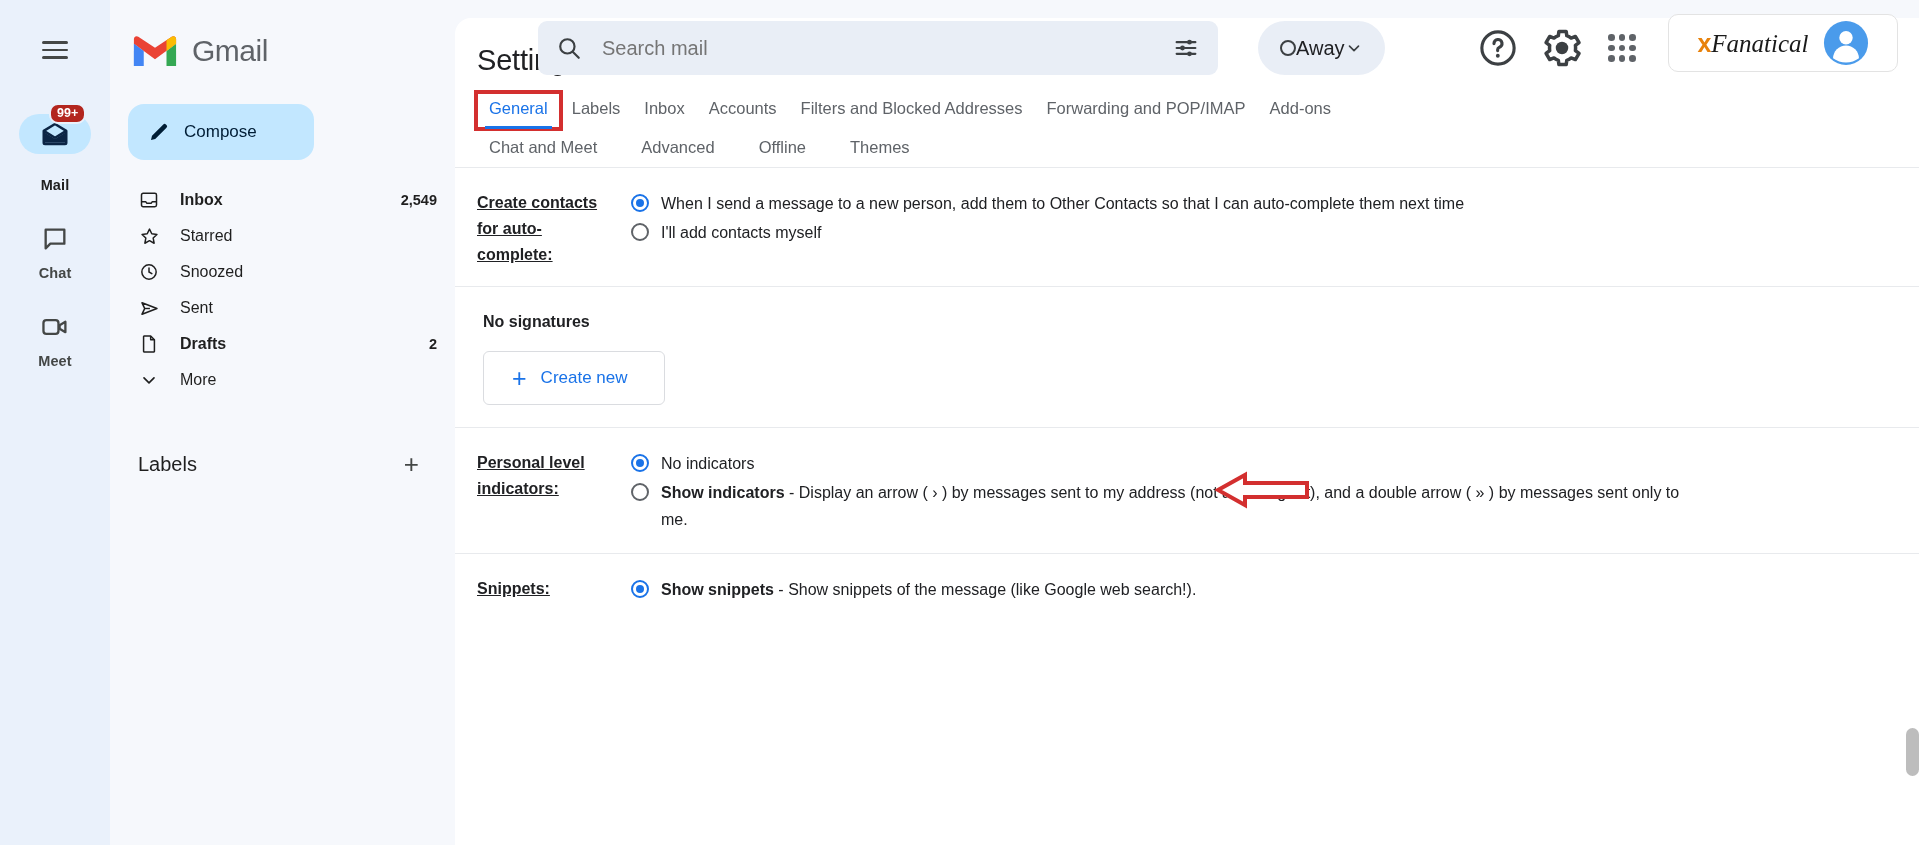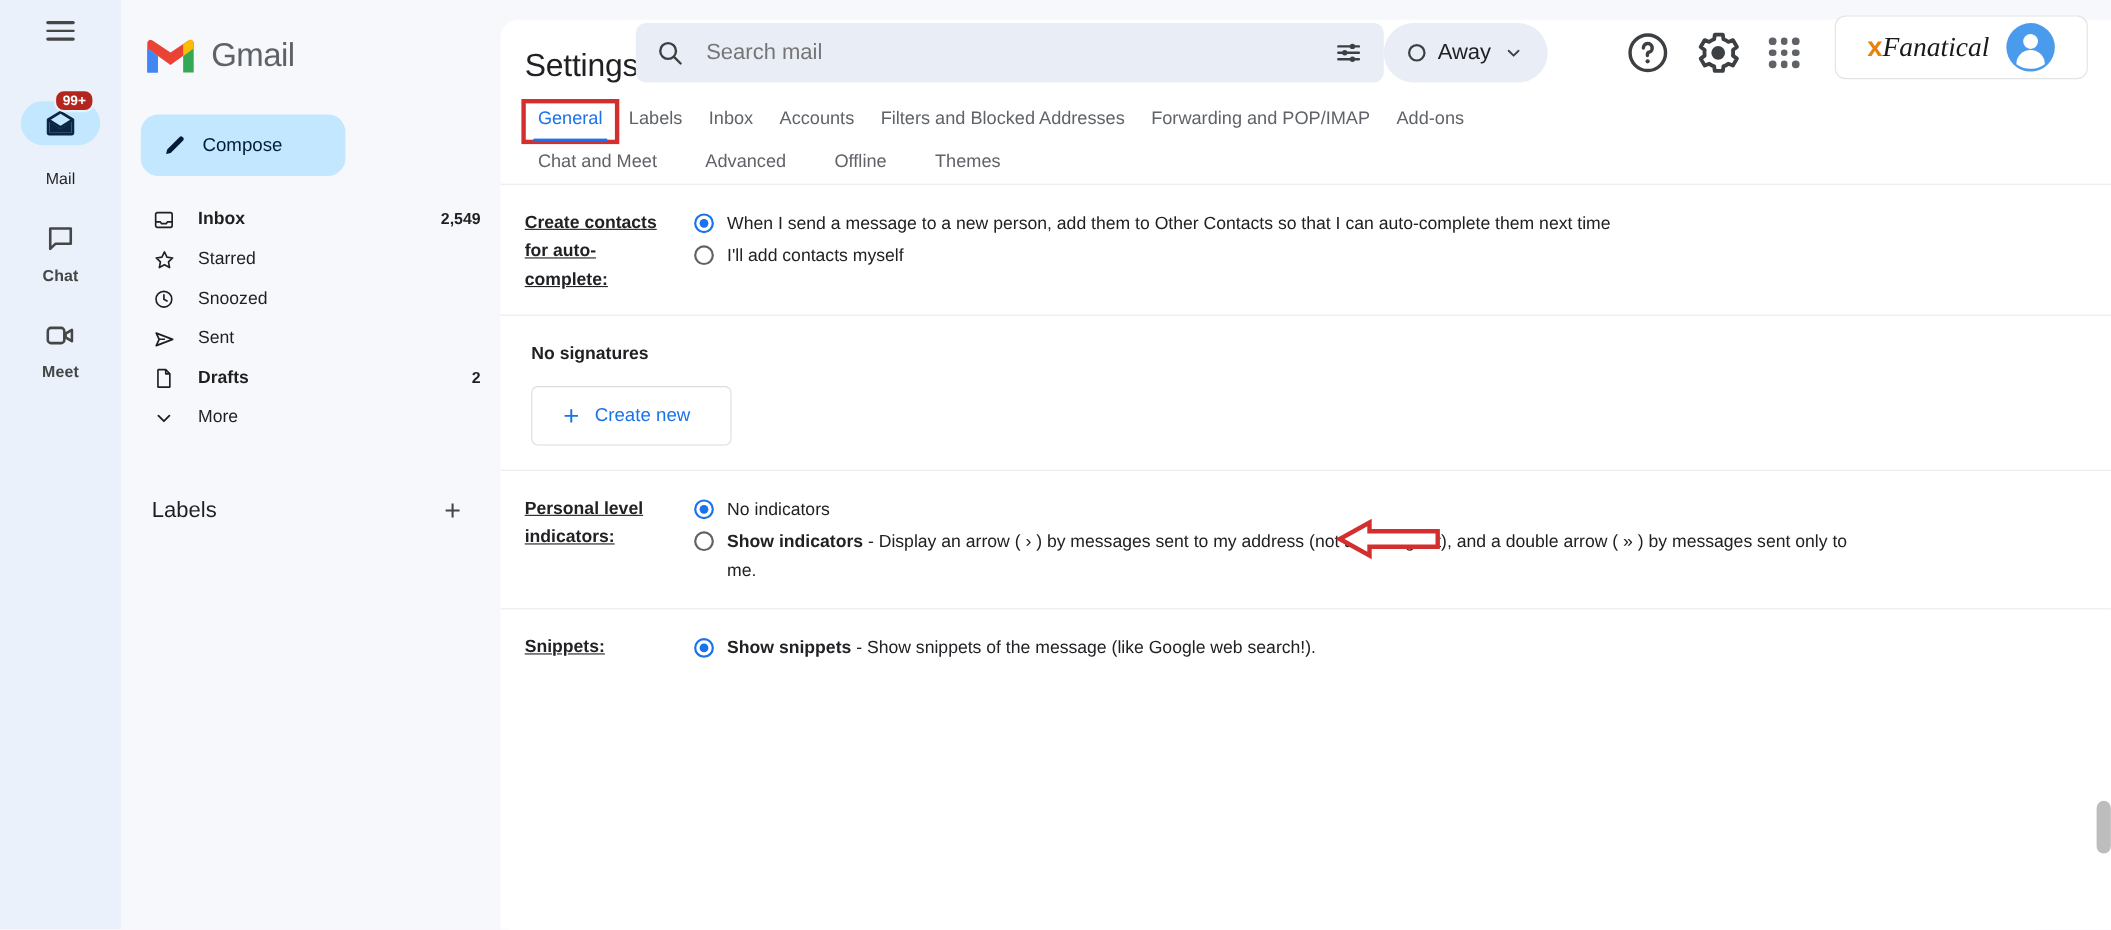--- a/index.html
+++ b/index.html
@@ -10,41 +10,42 @@
     background: #f6f8fc;
     color: #202124;
   }
   #app { position: relative; width: 1919px; height: 845px; display: flex; }
 
   
   .rail {
     width: 110px; flex: 0 0 110px;
     background: #eaf1fb;
     display: flex; flex-direction: column; align-items: center;
+    padding-top: 22px;
   }
   .rail-menu {
     width: 56px; height: 56px; border-radius: 50%;
     display: flex; align-items: center; justify-content: center;
     cursor: pointer;
   }
   .hamburger { width: 26px; }
   .hamburger span {
     display: block; height: 2.6px; background: #444746;
     border-radius: 2px; margin: 5px 0;
   }
   .rail-apps { margin-top: 36px; display: flex; flex-direction: column; gap: 26px; align-items: center; }
   .rail-app { display: flex; flex-direction: column; align-items: center; cursor: pointer; width: 84px; }
   .rail-ico-wrap {
     width: 72px; height: 40px; border-radius: 20px;
     display: flex; align-items: center; justify-content: center;
     position: relative;
   }
   .rail-app.active .rail-ico-wrap { background: #c2e7ff; }
   .rail-label { font-size: 14.5px; color: #444746; margin-top: 6px; letter-spacing: .1px; font-weight: bold; }
-  .rail-app.active .rail-label { color: #1f1f1f; font-weight: 400; margin-top: 23px; }
+  .rail-app.active .rail-label { color: #1f1f1f; font-weight: 700; margin-top: 23px; }
   .badge {
     position: absolute; top: -11px; left: 30px;
     background: #b3261e; color: #fff;
     font-size: 12.5px; font-weight: 700;
     border-radius: 9px; padding: 1px 6px 2px;
     line-height: 14px; white-space: nowrap;
     border: 2px solid #eaf1fb;
   }
 
   
@@ -409,35 +410,35 @@
       <div class="vscroll"></div>
 
     </div>
 
     <svg class="red-arrow" viewBox="0 0 96 40">
       <path d="M3 20 L30 5 L30 13 L92 13 L92 27 L30 27 L30 35 Z" fill="#ffffff" stroke="#d32f2f" stroke-width="4" stroke-linejoin="miter"></path>
     </svg>
   </div>
 
   <div style="position:absolute; left:0; top:0; width:1919px; height:86px; pointer-events:none;">
-    <div style="position:absolute; left:538px; top:21px; width:680px; height:54px; background:#e9eef6; border-radius:9px; display:flex; align-items:center; padding:0 18px; pointer-events:auto;margin-left:40px;">
+    <div style="position:absolute; left:538px; top:21px; width:680px; height:54px; background:#e9eef6; border-radius:9px; display:flex; align-items:center; padding:0 18px; pointer-events:auto;">
       <svg width="26" height="26" viewBox="0 0 24 24" style="flex:0 0 26px;">
         <circle cx="10.5" cy="10.5" r="6.6" fill="none" stroke="#3c4043" stroke-width="2"></circle>
         <path d="M15.4 15.4 21 21" stroke="#3c4043" stroke-width="2" stroke-linecap="round"></path>
       </svg>
       <input style="flex: 1 1 0%; border: none; outline: none; background: transparent; font-size: 20px; color: rgb(60, 64, 67); margin-left: 20px; font-family: &quot;Liberation Sans&quot;, sans-serif;" value="" placeholder="Search mail">
       <svg width="28" height="28" viewBox="0 0 24 24" style="flex:0 0 28px; cursor:pointer;">
         <path d="M4 7h9M17 7h3M4 12h3M11 12h9M4 17h9M17 17h3" stroke="#3c4043" stroke-width="1.9" stroke-linecap="round"></path>
         <circle cx="15" cy="7" r="2.1" fill="#3c4043"></circle>
         <circle cx="9" cy="12" r="2.1" fill="#3c4043"></circle>
         <circle cx="15" cy="17" r="2.1" fill="#3c4043"></circle>
       </svg>
     </div>
 
-    <div style="position:absolute; left:1258px; top:21px; height:54px; background:#e9eef6; border-radius:27px; display:flex; align-items:center; gap:11px; padding:0 22px; pointer-events:auto; cursor:pointer;">
+    <div style="position:absolute; left:1258px; top:21px; height:54px; background:#e9eef6; border-radius:27px; display:flex; align-items:center; padding:0 22px; pointer-events:auto; cursor:pointer;">
       <span style="width:16px;height:16px;border:2px solid #3c4043;border-radius:50%;"></span>
       <span style="font-size:20px;color:#202124;">Away</span>
       <svg width="18" height="18" viewBox="0 0 24 24">
         <path d="M6 9.5 12 15.5 18 9.5" fill="none" stroke="#3c4043" stroke-width="2.2" stroke-linecap="round" stroke-linejoin="round"></path>
       </svg>
     </div>
 
     <div style="position:absolute; left:1476px; top:26px; pointer-events:auto; cursor:pointer;">
       <svg width="44" height="44" viewBox="0 0 24 24">
         <circle cx="12" cy="12" r="8.8" fill="none" stroke="#3c4043" stroke-width="1.7"></circle>

